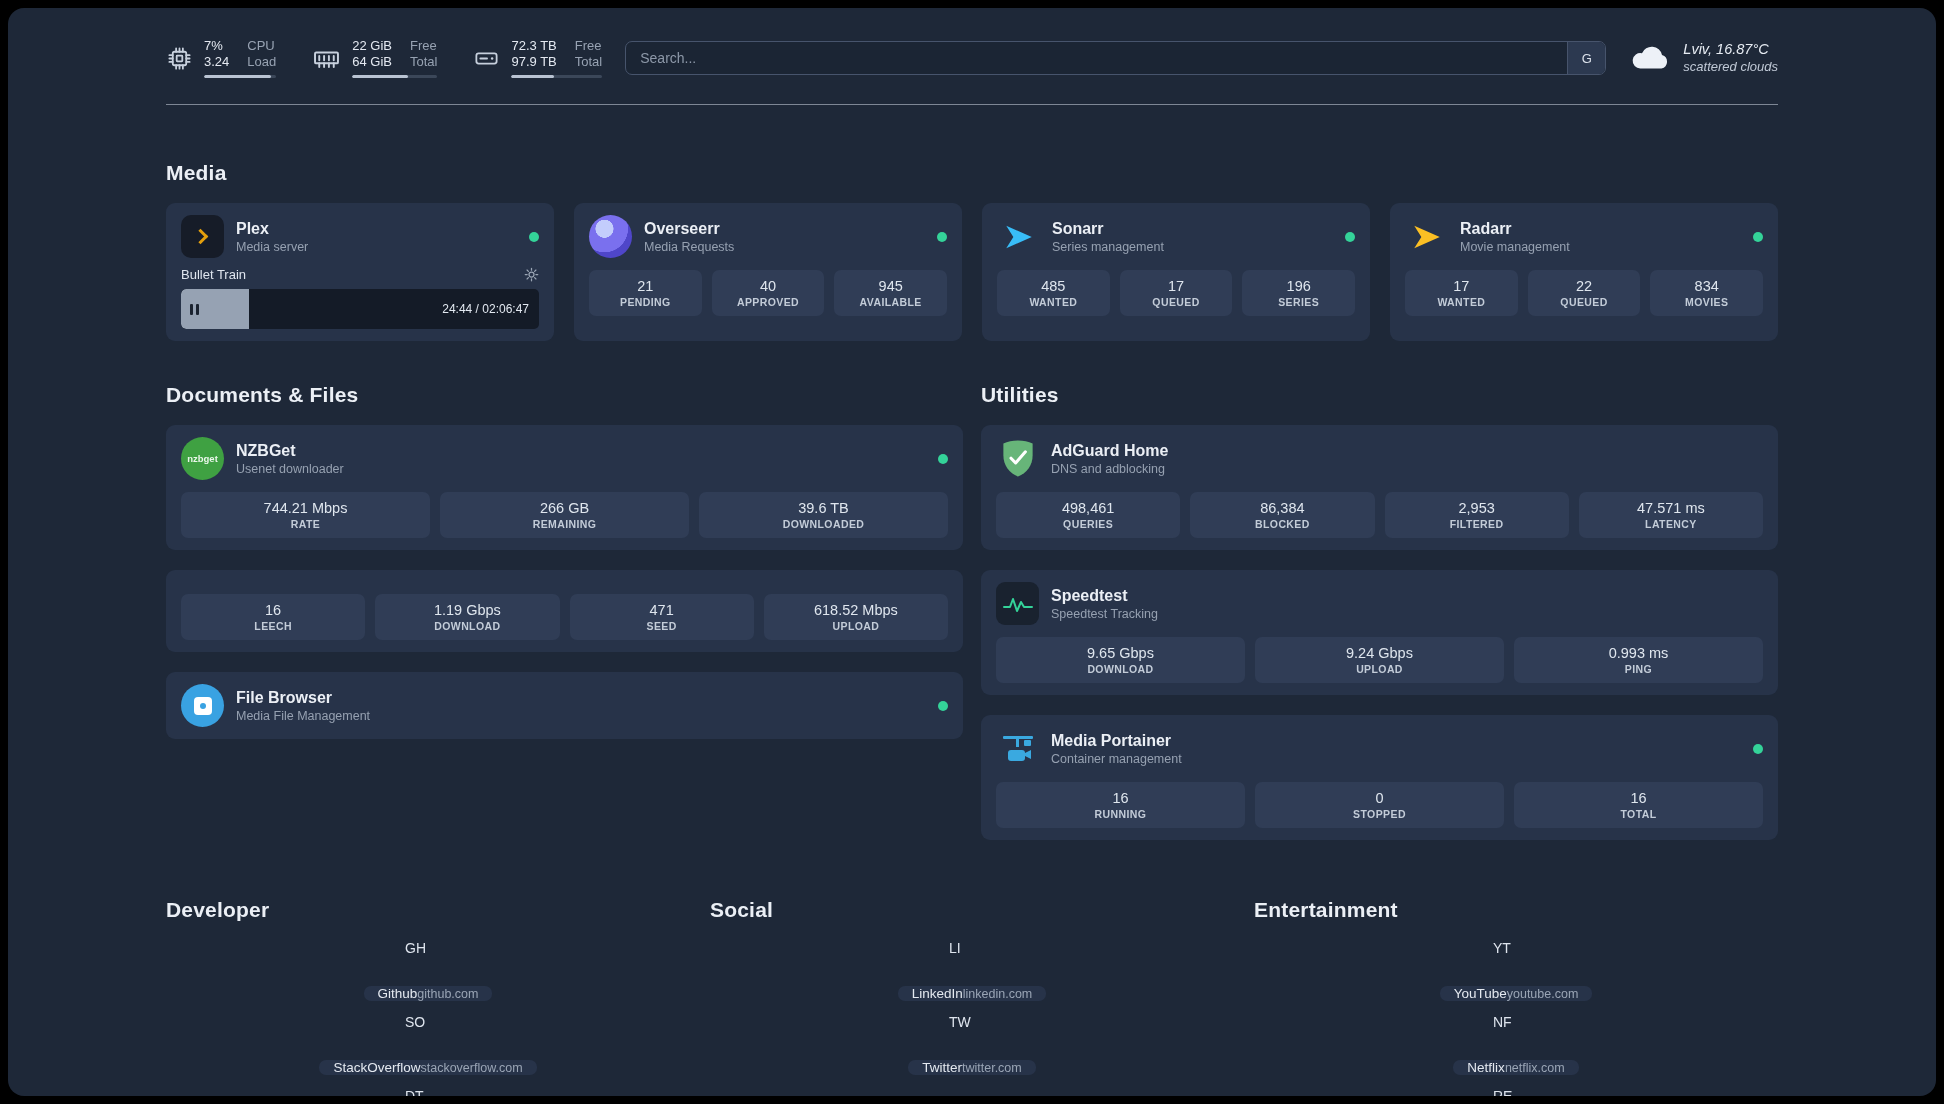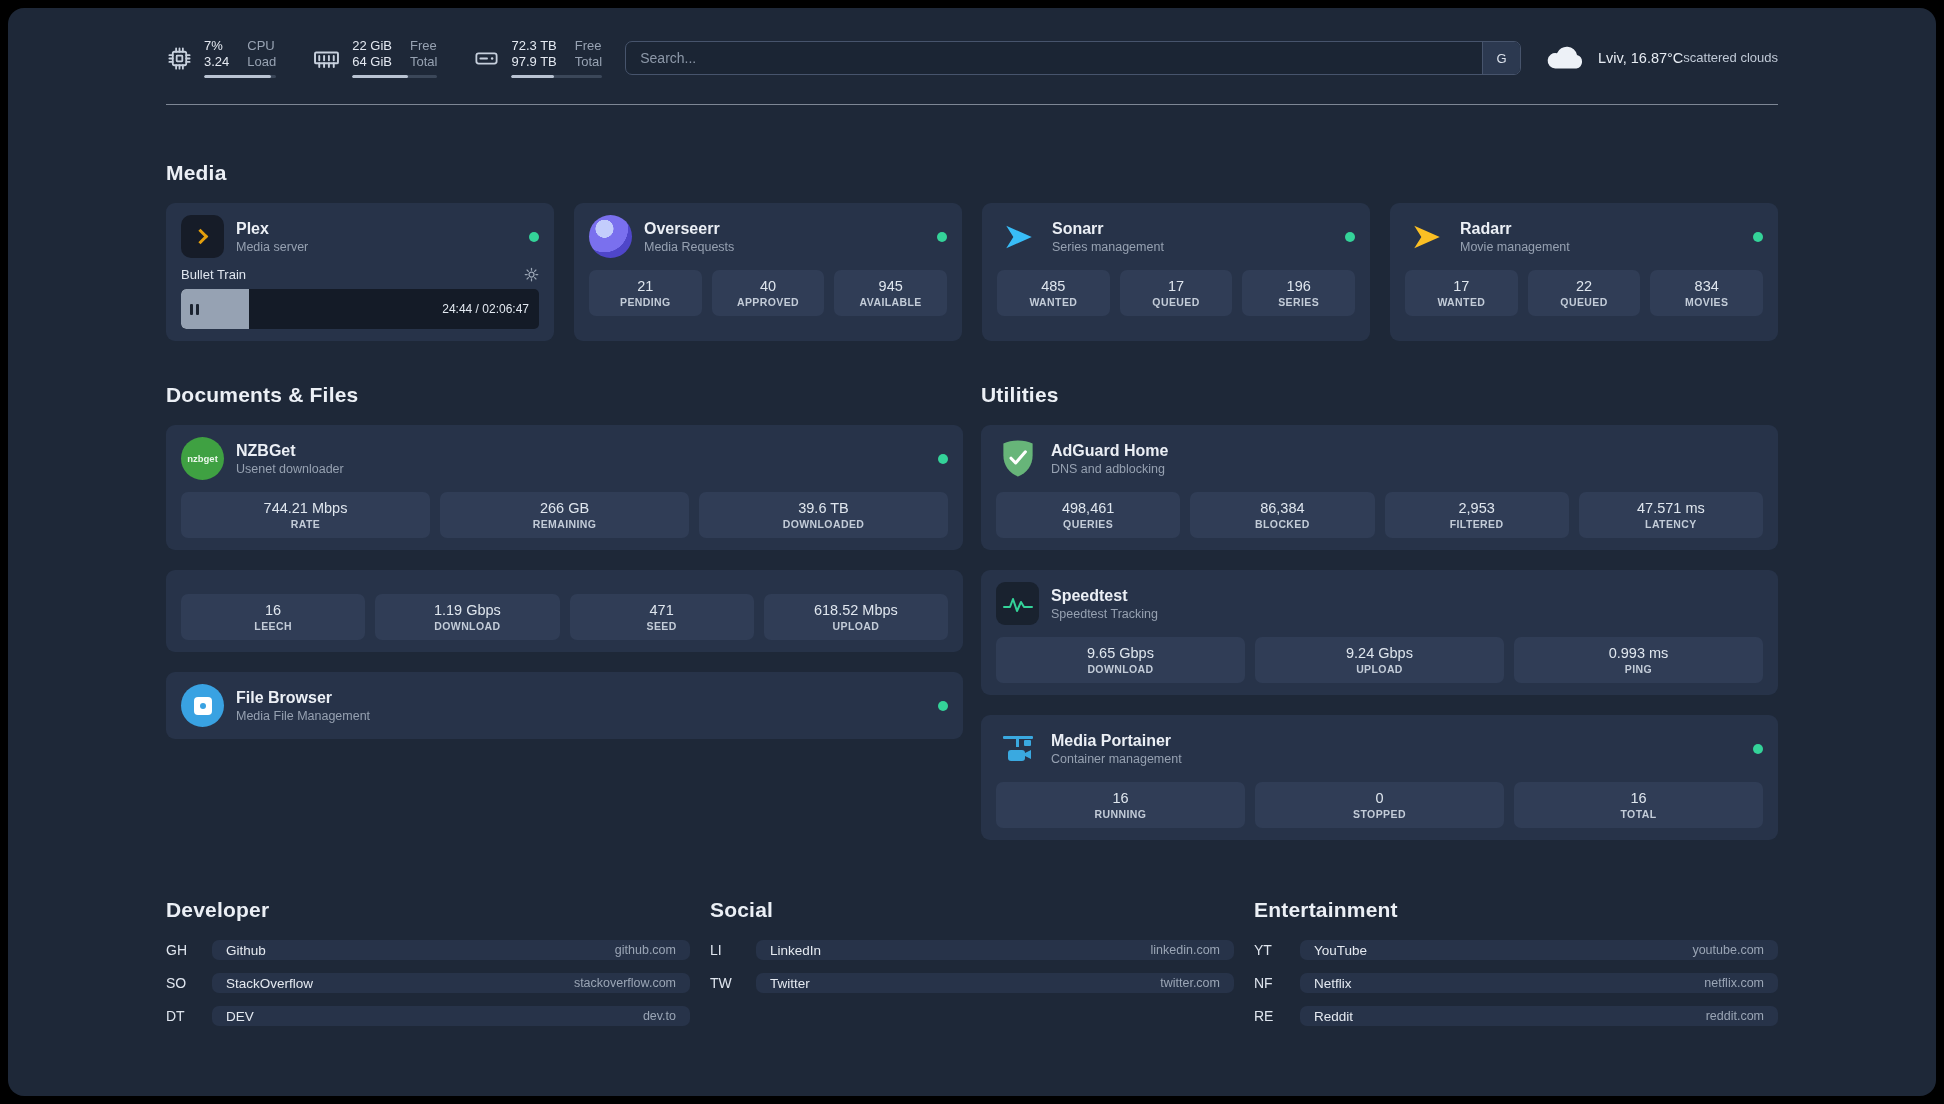--- a/index.html
+++ b/index.html
@@ -20,21 +20,21 @@
   .syscol.labels { color:#97a2b2; }
   .sysbar { height:3px; border-radius:2px; background:#3b4759; overflow:hidden; }
   .sysbar .fill { height:100%; background:#b9c3d2; border-radius:2px; }
 
   .searchbox { flex:1; display:flex; align-items:stretch; height:34px; background:#1b2534; border:1px solid #47546c; border-radius:7px; margin:0 23px; overflow:hidden; }
   .searchbox input { flex:1; background:transparent; border:0; outline:0; color:#dbe2eb; font-size:14px; padding:0 14px; }
   .searchbox input::placeholder { color:#8d98a8; }
   .search-engine { width:38px; display:flex; align-items:center; justify-content:center; background:#2c3950; border-left:1px solid #47546c; font-size:13px; color:#dde3ec; cursor:pointer; }
 
   .weather { display:flex; align-items:center; gap:12px; }
-  .weather-text { display:flex; flex-direction:row; line-height:18px; }
+  .weather-text { display:flex; flex-direction:column; line-height:18px;font-style:italic; }
   .weather-loc { font-size:14.5px; color:#e7ecf3; }
   .weather-cond { font-size:13px; color:#c0c9d6; }
 
   .divider { border:0; border-top:1.5px solid rgba(205,214,226,0.55); margin-top:26px; }
 
   
   .section-title { font-size:21px; font-weight:600; color:#ebeff5; letter-spacing:0.2px; }
   .media-section { margin-top:56px; }
   .grid4 { display:grid; grid-template-columns:repeat(4,1fr); gap:20px; margin-top:18px; }
 
@@ -74,21 +74,21 @@
   .fb-inner::after { content:""; position:absolute; width:6px; height:6px; border-radius:50%; background:#39a2e2; left:6px; top:6px; }
   .speedtest-tile { background:#19222f; border-radius:9px; }
 
   
   .columns { display:grid; grid-template-columns:1fr 1fr; gap:0 18px; margin-top:42px; }
   .col-stack { display:flex; flex-direction:column; gap:20px; margin-top:18px; }
 
   
   .bookmarks { display:grid; grid-template-columns:repeat(3,1fr); gap:0 20px; margin-top:58px; align-items:start; }
   .bm-list { display:flex; flex-direction:column; gap:13px; margin-top:18px; }
-  .bm-row { display:flex; align-items:center; }
+  .bm-row { display:flex; align-items:center;flex-direction:column; }
   .bm-abbr { width:46px; font-size:14px; color:#dfe5ee; flex:0 0 46px; }
   .bm-card { flex:1; height:20px; background:#273349; border-radius:7px; display:flex; align-items:center; justify-content:space-between; padding:0 14px; cursor:pointer; }
   .bm-name { font-size:13.5px; color:#e4e9f0; }
   .bm-url { font-size:12.5px; color:#9aa5b5; }
 </style>
 </head>
 <body>
 
 <div class="frame">
 <div class="content">

